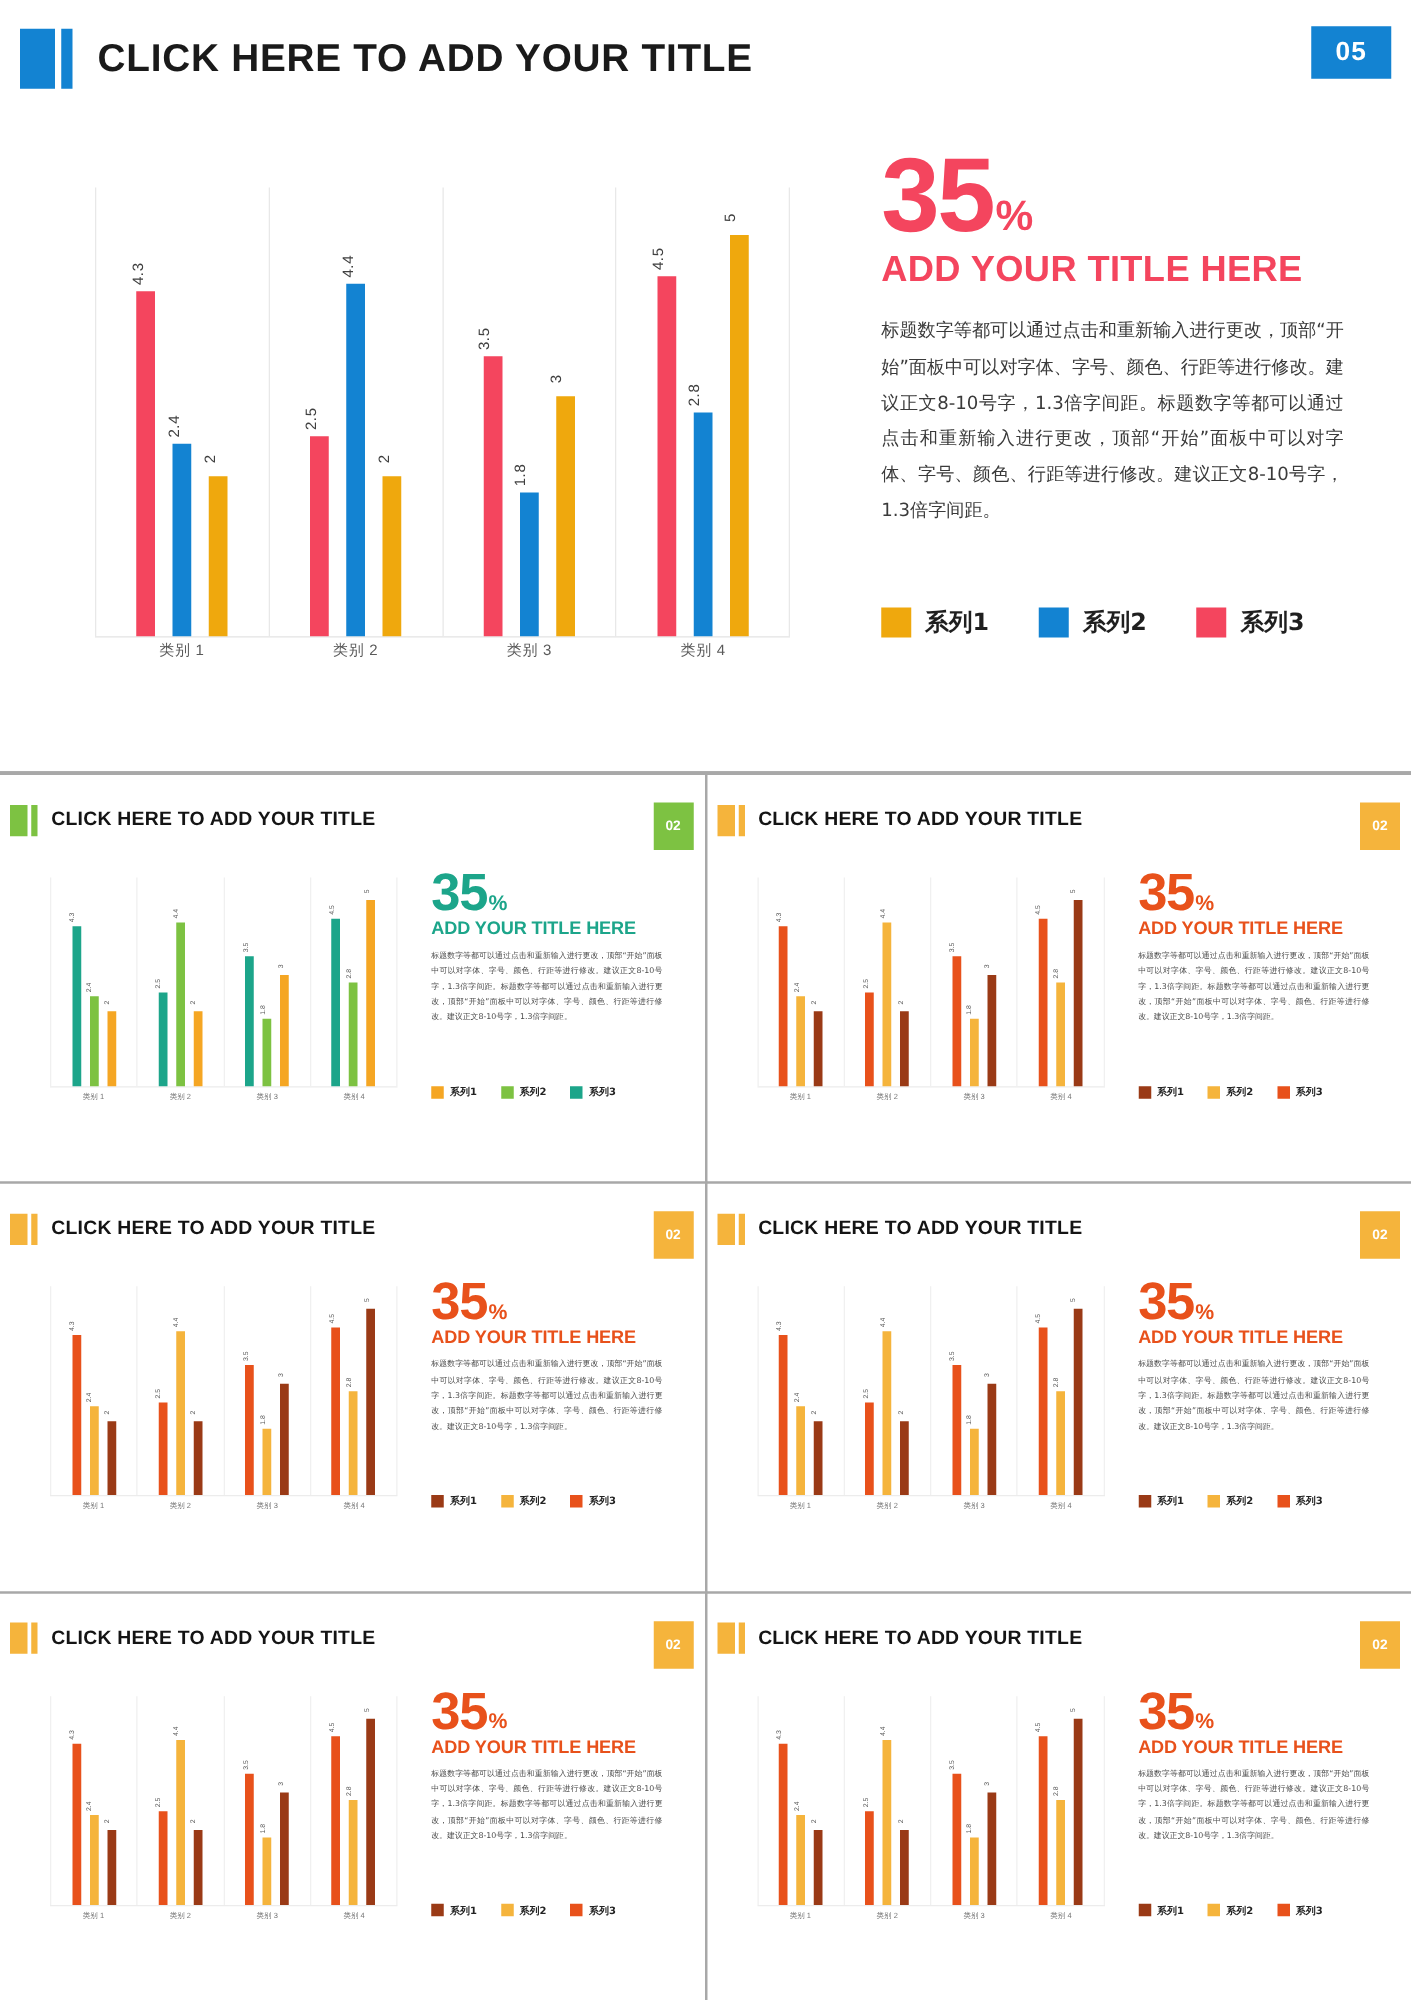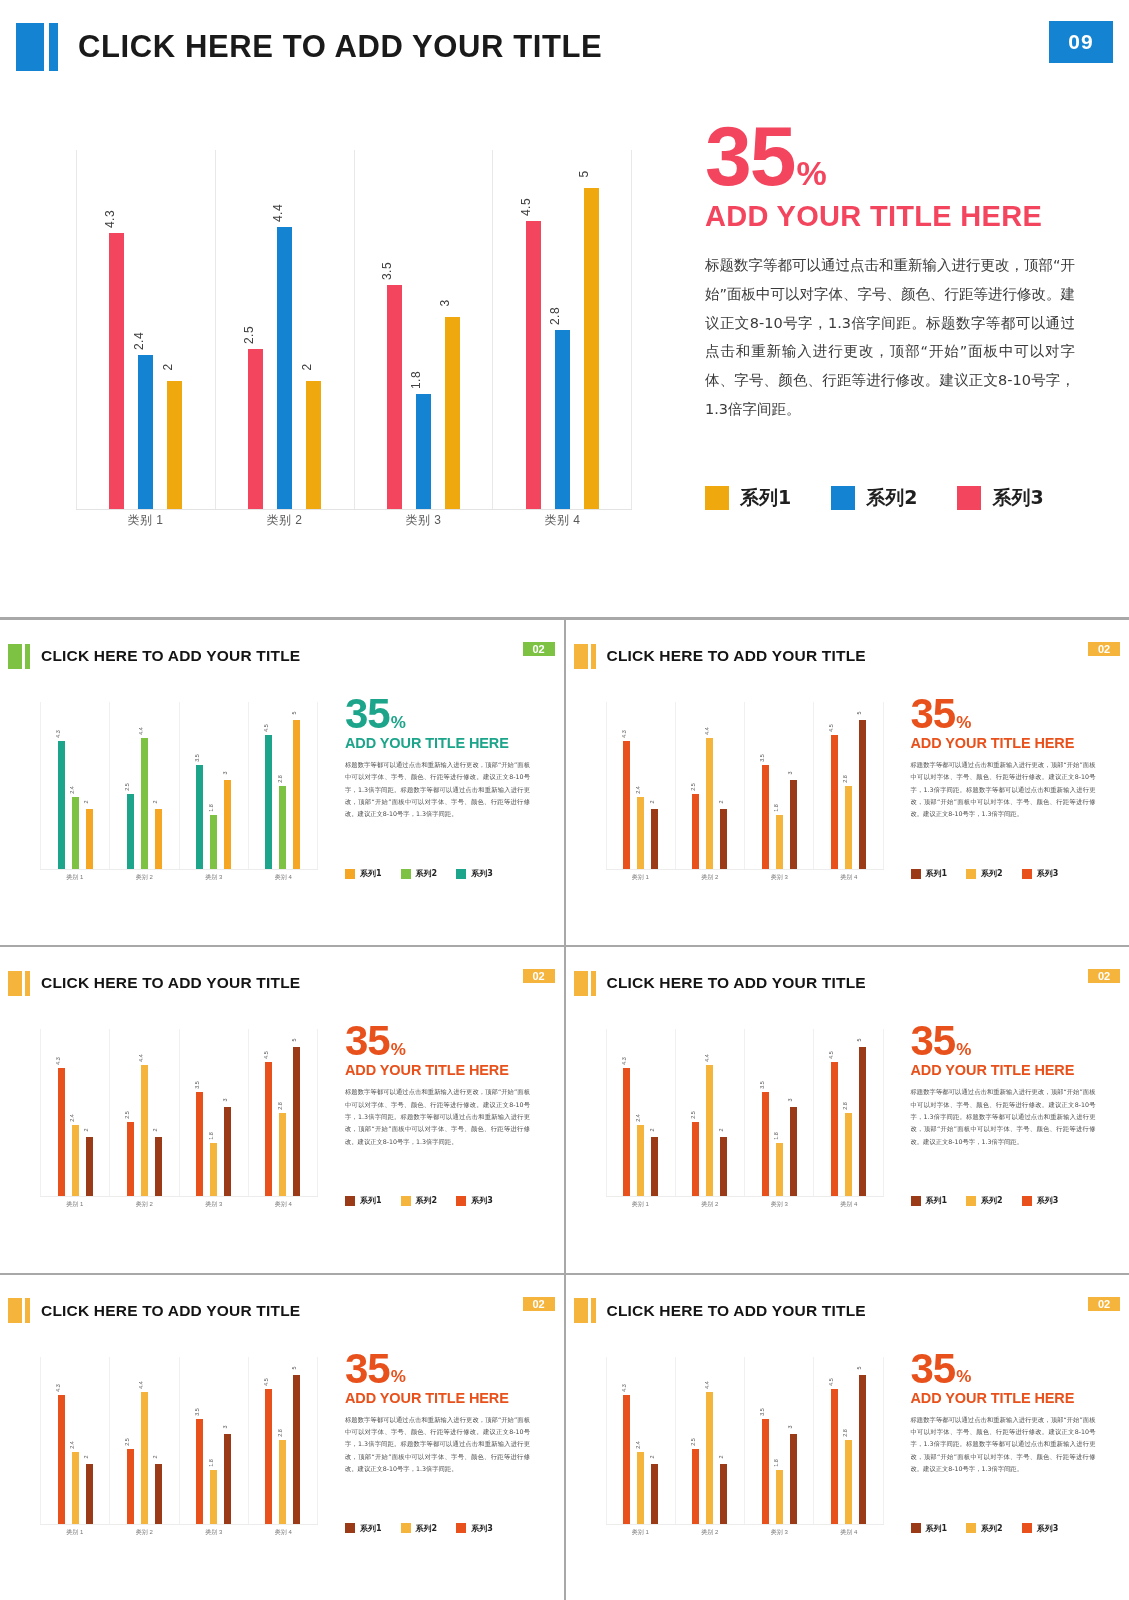--- a/index.html
+++ b/index.html
@@ -183,21 +183,21 @@
     margin-left: 11px;
     font-size: 15.5px;
     font-weight: bold;
     color: #141414;
     letter-spacing: 0.2px;
     white-space: nowrap;
   }
   .t-badge {
     position: absolute;
     right: 9px; top: 22px;
-    width: 32px; height: 14px;
+    width: 32px; height: 38px;
     display: flex; align-items: center; justify-content: center;
     color: #ffffff; font-size: 11px; font-weight: bold;
   }
   .t-chart {
     position: absolute;
     left: 40px; top: 82px;
     width: 278px; height: 168px;
   }
   .t-plot {
     position: relative;
@@ -273,21 +273,21 @@
 <div class="hero">
 
   <div class="hero-header">
     <div class="marker">
       <div class="blk-wide" style="background: rgb(19, 131, 210);"></div>
       <div class="blk-narrow" style="background: rgb(19, 131, 210);"></div>
     </div>
     <div class="hero-title">CLICK HERE TO ADD YOUR TITLE</div>
   </div>
 
-  <div class="num-badge" style="background: rgb(19, 131, 210);">09</div>
+  <div class="num-badge" style="background: rgb(19, 131, 210);">05</div>
 
   <div class="chart-wrap">
     <div class="plot" id="hero-plot">
         <div class="cat-col">
           <div class="bar" style="height: 76.7857%; background: rgb(244, 69, 94);">
             <span class="vlabel">4.3</span>
           </div>
           <div class="bar" style="height: 42.8571%; background: rgb(19, 131, 210);">
             <span class="vlabel">2.4</span>
           </div>

